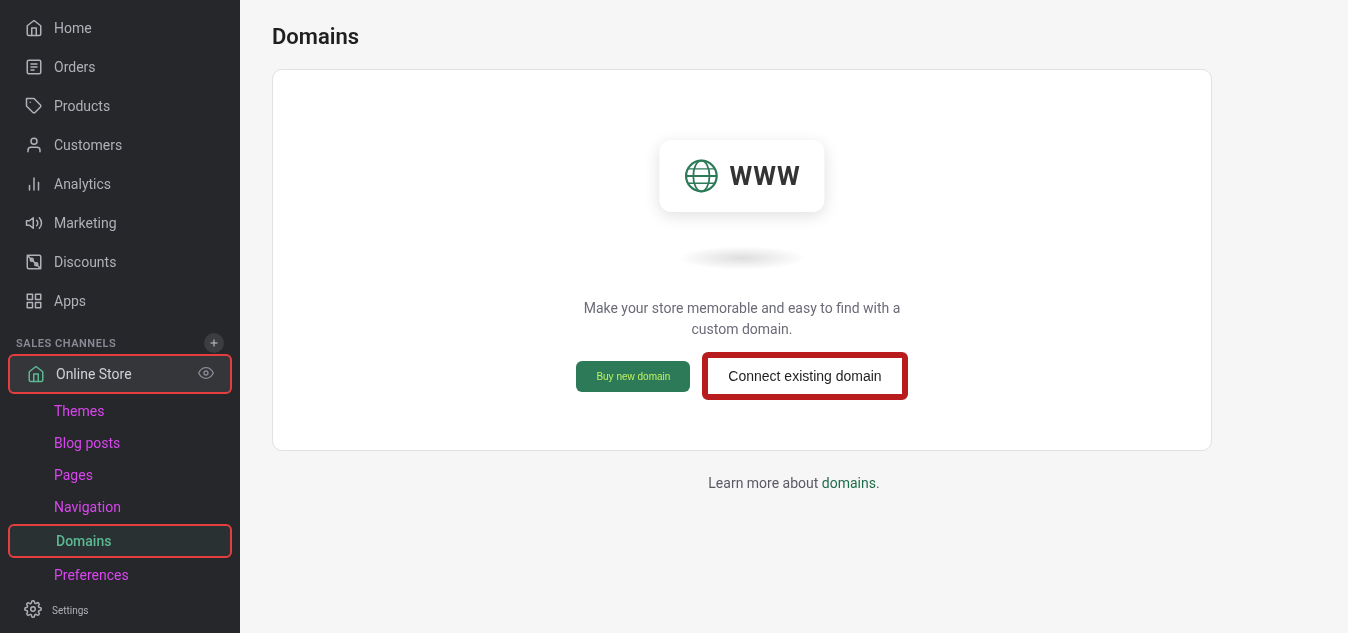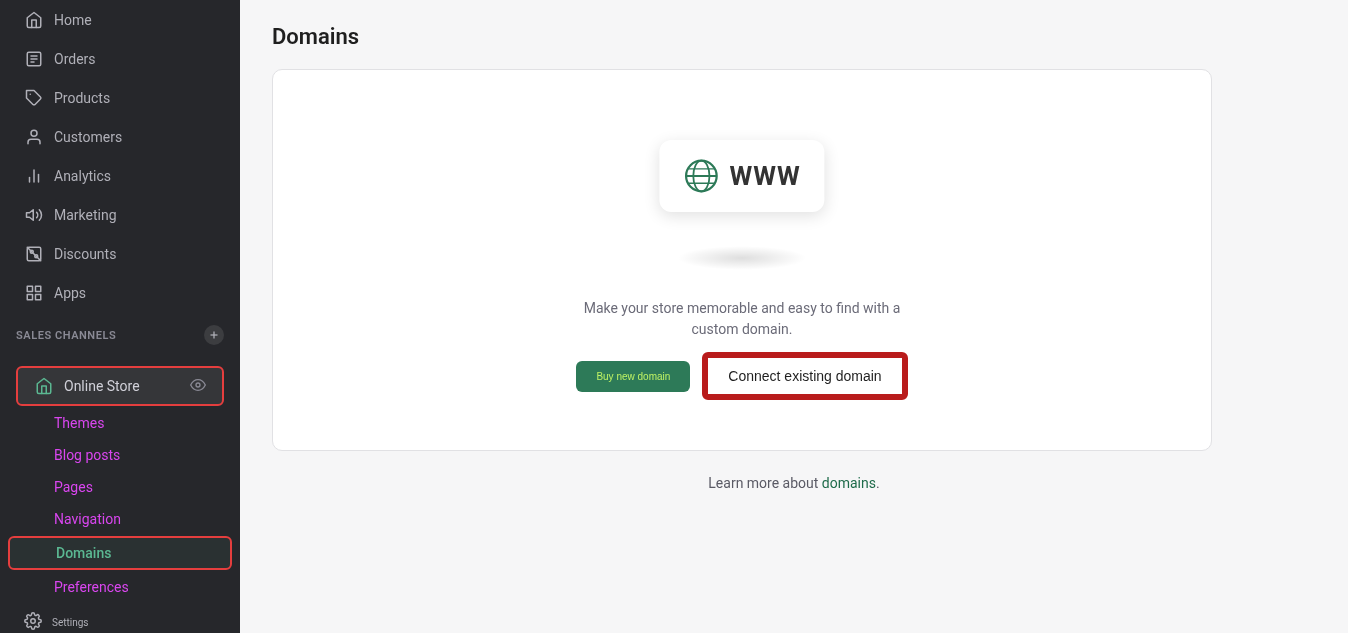--- a/index.html
+++ b/index.html
@@ -31,41 +31,41 @@
       border-radius: 6px;
       margin: 1px 8px;
       transition: background 0.15s;
     }
     .sidebar-nav-item .icon { width: 20px; height: 20px; display: flex; align-items: center; justify-content: center; font-size: 16px; flex-shrink: 0; }
 
     .sidebar-section-label {
       font-size: 11px;
       font-weight: 600;
       color: #8a8a95;
-      padding: 12px 16px 20px 16px;
+      padding: 12px 16px 0 16px;
       letter-spacing: 0.05em;
       display: flex;
       align-items: center;
       justify-content: space-between;
     }
     .sidebar-section-label .add-btn {
       width: 20px; height: 20px; border-radius: 50%; background: rgba(255,255,255,0.1);
       display: flex; align-items: center; justify-content: center; cursor: pointer; font-size: 14px; color: #b0b0b8;
     }
 
     .online-store-item {
       display: flex;
       align-items: center;
       padding: 8px 16px;
       color: #d0d0d8;
       cursor: pointer;
       font-size: 14px;
       gap: 10px;
       border-radius: 6px;
-      margin: 1px 16px;
+      margin: 1px 8px;
       background: rgba(255,255,255,0.07);
       border: 2px solid #e53e3e;
       position: relative;
     }
     .online-store-item .icon { width: 20px; height: 20px; display: flex; align-items: center; justify-content: center; font-size: 16px; flex-shrink: 0; }
     .online-store-item .eye-icon { margin-left: auto; font-size: 14px; color: #8a8a95; }
 
     .sub-nav-item {
       display: flex;
       align-items: center;
@@ -217,21 +217,21 @@
 
     .sidebar {
       background: #26272b;
     }
   </style>
 </head>
 <body>
 
 <div class="sidebar">
 
-  <div style="">
+  <div style="padding-top: 8px;">
     <div class="sidebar-nav-item">
       <span class="icon">
         <svg width="18" height="18" viewBox="0 0 24 24" fill="none" stroke="#b0b0b8" stroke-width="2" stroke-linecap="round" stroke-linejoin="round">
           <path d="M3 9l9-7 9 7v11a2 2 0 0 1-2 2H5a2 2 0 0 1-2-2z"></path>
           <polyline points="9 22 9 12 15 12 15 22"></polyline>
         </svg>
       </span>
       <span>Home</span>
     </div>
 

